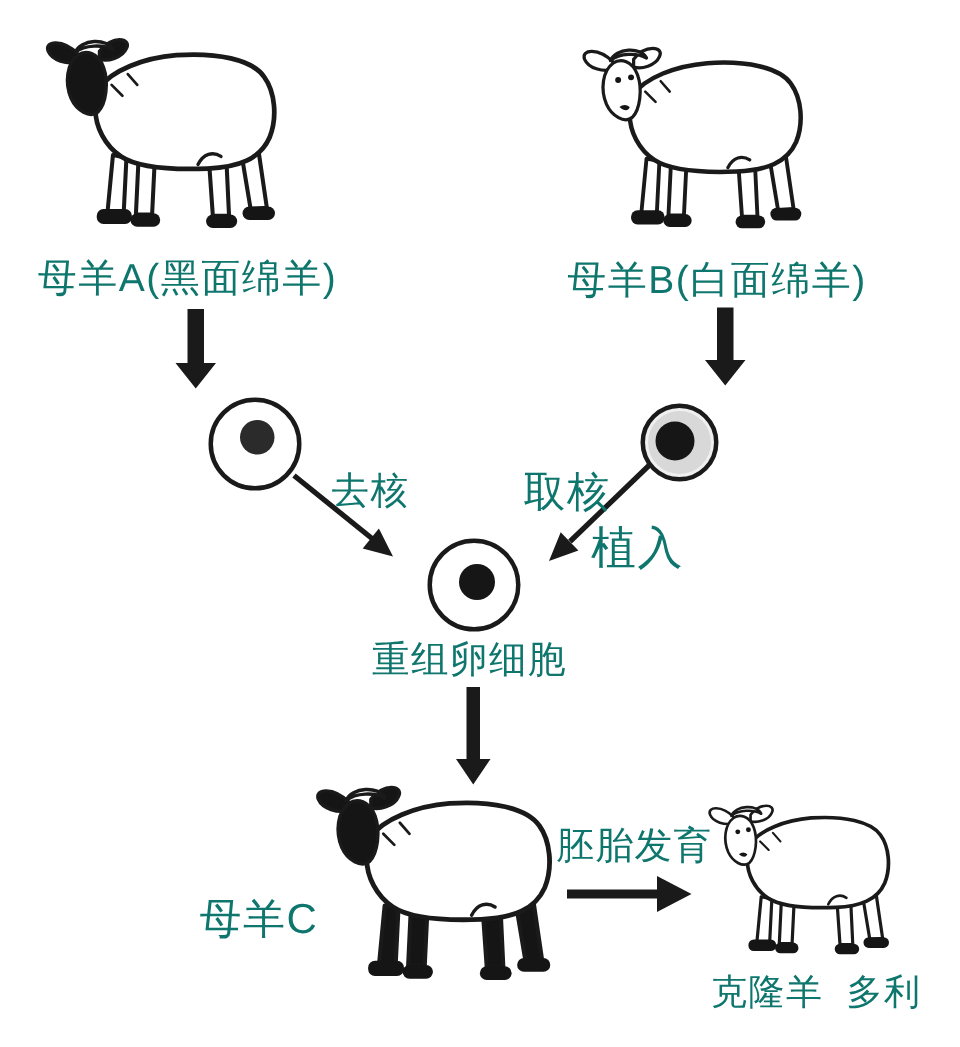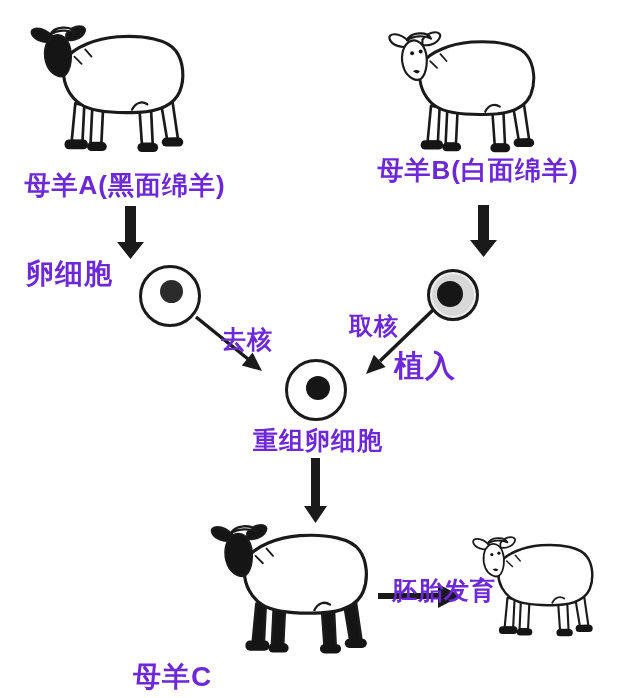--- a/index.html
+++ b/index.html
@@ -1,32 +1,32 @@
 <!DOCTYPE html>
 <html><head>
 <meta charset="utf-8">
 <style>
   html,body{margin:0;padding:0;background:#ffffff;}
   .canvas{
     position:relative;width:640px;height:698px;background:#ffffff;overflow:hidden;
     font-family:"Liberation Sans", sans-serif;color:#1b1b1b;
   }
   
-  .lbl{position:absolute;font-weight:700;color:#6d28d9;white-space:pre;letter-spacing:1px;line-height:1.1;}
+  .lbl{position:absolute;font-weight:400;color:#0f766e;white-space:pre;letter-spacing:1px;line-height:1.1;}
   .l-ewe-a   {left:8px;   top:171px; width:234px; text-align:center; font-size:26px;}
-  .l-ewe-b   {left:360px; top:156px; width:236px; text-align:center; font-size:26px;}
+  .l-ewe-b   {left:360px; top:172px; width:236px; text-align:center; font-size:26px;}
   .l-egg     {left:26px;  top:259px; font-size:28px;}
   .l-mammary {left:493px; top:257px; font-size:28px;}
-  .l-quhe    {left:221px; top:314px; font-size:25px;margin-top:12px;}
-  .l-quhe2   {left:349px; top:313px; font-size:24px;}
+  .l-quhe    {left:221px; top:314px; font-size:25px;}
+  .l-quhe2   {left:349px; top:313px; font-size:28px;}
   .l-implant {left:394px; top:349px; font-size:30px;}
-  .l-recomb  {left:248px; top:427px; width:140px; text-align:center; font-size:25px;}
+  .l-recomb  {left:248px; top:427px; width:140px; font-size:25px;}
   .l-culture {left:337px; top:471px; font-size:24px;}
-  .l-ewe-c   {left:133px; top:662px; font-size:28px;}
-  .l-embryo  {left:392px; top:551px; font-size:25px;margin-top:26px;}
+  .l-ewe-c   {left:133px; top:598px; font-size:28px;}
+  .l-embryo  {left:371px; top:551px; font-size:25px;}
   .l-dolly   {left:474px; top:649px; font-size:24px;}
   
   .cell{position:absolute;border:3px solid #1a1a1a;border-radius:50%;background:#fff;}
   .cell .nuc{position:absolute;border-radius:50%;background:#161616;}
   .egg-cell{left:139px;top:265px;width:56px;height:56px;}
   .egg-cell .nuc{left:18px;top:12px;width:23px;height:23px;background:#2b2b2b;}
   .mammary-cell{left:427px;top:269px;width:46px;height:46px;background:#d8d8d8;box-shadow:inset 0 0 0 2px #efefef;}
   .mammary-cell .nuc{left:7px;top:9px;width:26px;height:26px;}
   .recombined-cell{left:285px;top:359px;width:56px;height:56px;}
   .recombined-cell .nuc{left:18px;top:14px;width:24px;height:24px;}
@@ -105,21 +105,21 @@
   </div>
   <div class="cell mammary-cell">
     <div class="nuc"></div>
   </div>
   <div class="cell recombined-cell">
     <div class="nuc"></div>
   </div>
 
   <div class="lbl l-ewe-a">母羊A(黑面绵羊)</div>
   <div class="lbl l-ewe-b">母羊B(白面绵羊)</div>
-  <div class="lbl l-egg">卵细胞</div>
   <div class="lbl l-quhe">去核</div>
   <div class="lbl l-quhe2">取核</div>
   <div class="lbl l-implant">植入</div>
   <div class="lbl l-recomb">重组卵细胞</div>
   <div class="lbl l-ewe-c">母羊C</div>
   <div class="lbl l-embryo">胚胎发育</div>
+  <div class="lbl l-dolly">克隆羊  多利</div>
 
 </div>
 
 </body></html>

